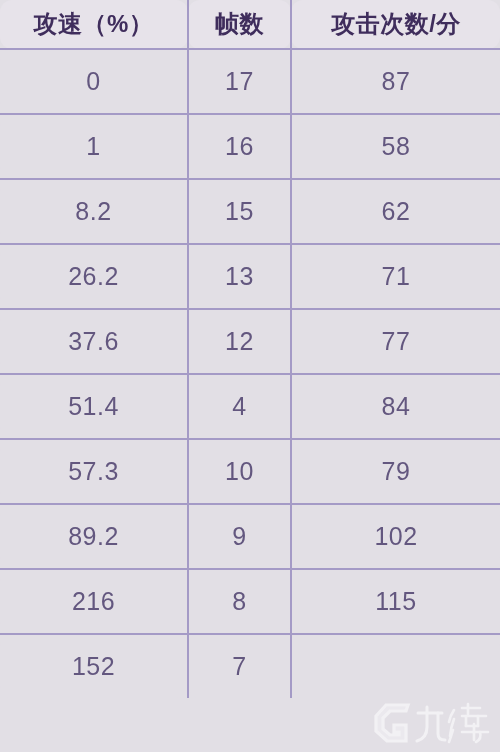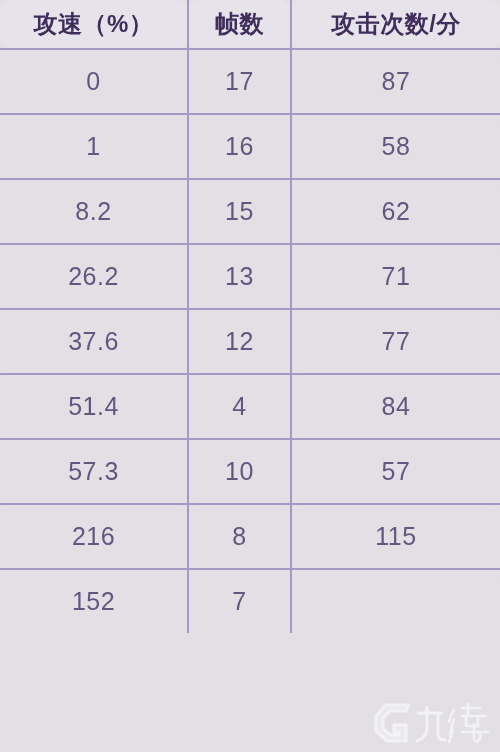--- a/index.html
+++ b/index.html
@@ -133,21 +133,26 @@
         <td>77</td>
       </tr>
       <tr>
         <td>51.4</td>
         <td>4</td>
         <td>84</td>
       </tr>
       <tr>
         <td>57.3</td>
         <td>10</td>
-        <td>57</td>
+        <td>79</td>
+      </tr>
+      <tr>
+        <td>89.2</td>
+        <td>9</td>
+        <td>102</td>
       </tr>
       <tr>
         <td>216</td>
         <td>8</td>
         <td>115</td>
       </tr>
       <tr>
         <td>152</td>
         <td>7</td>
         <td></td>

